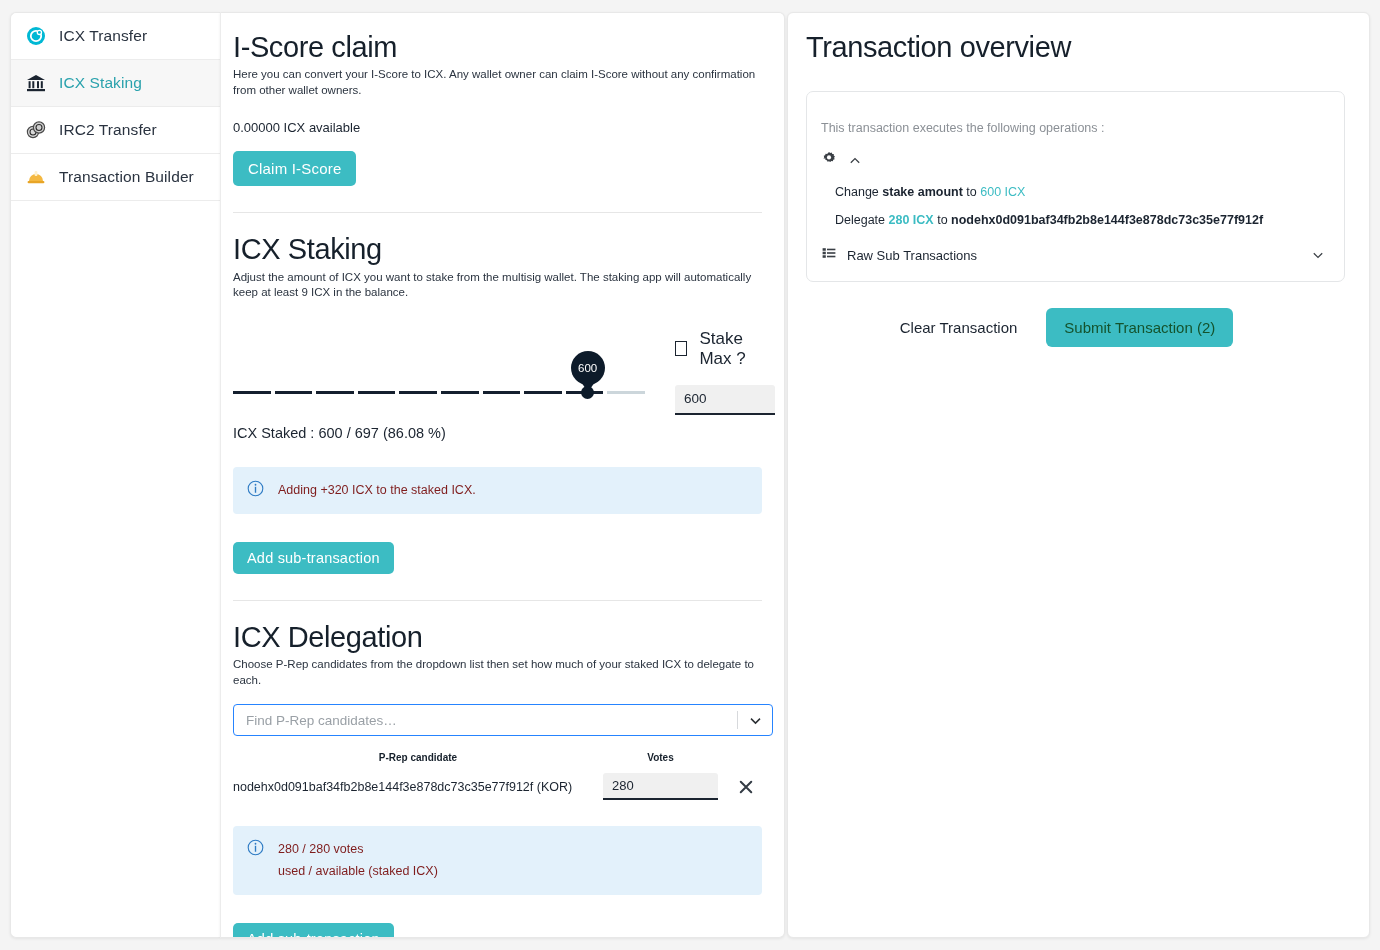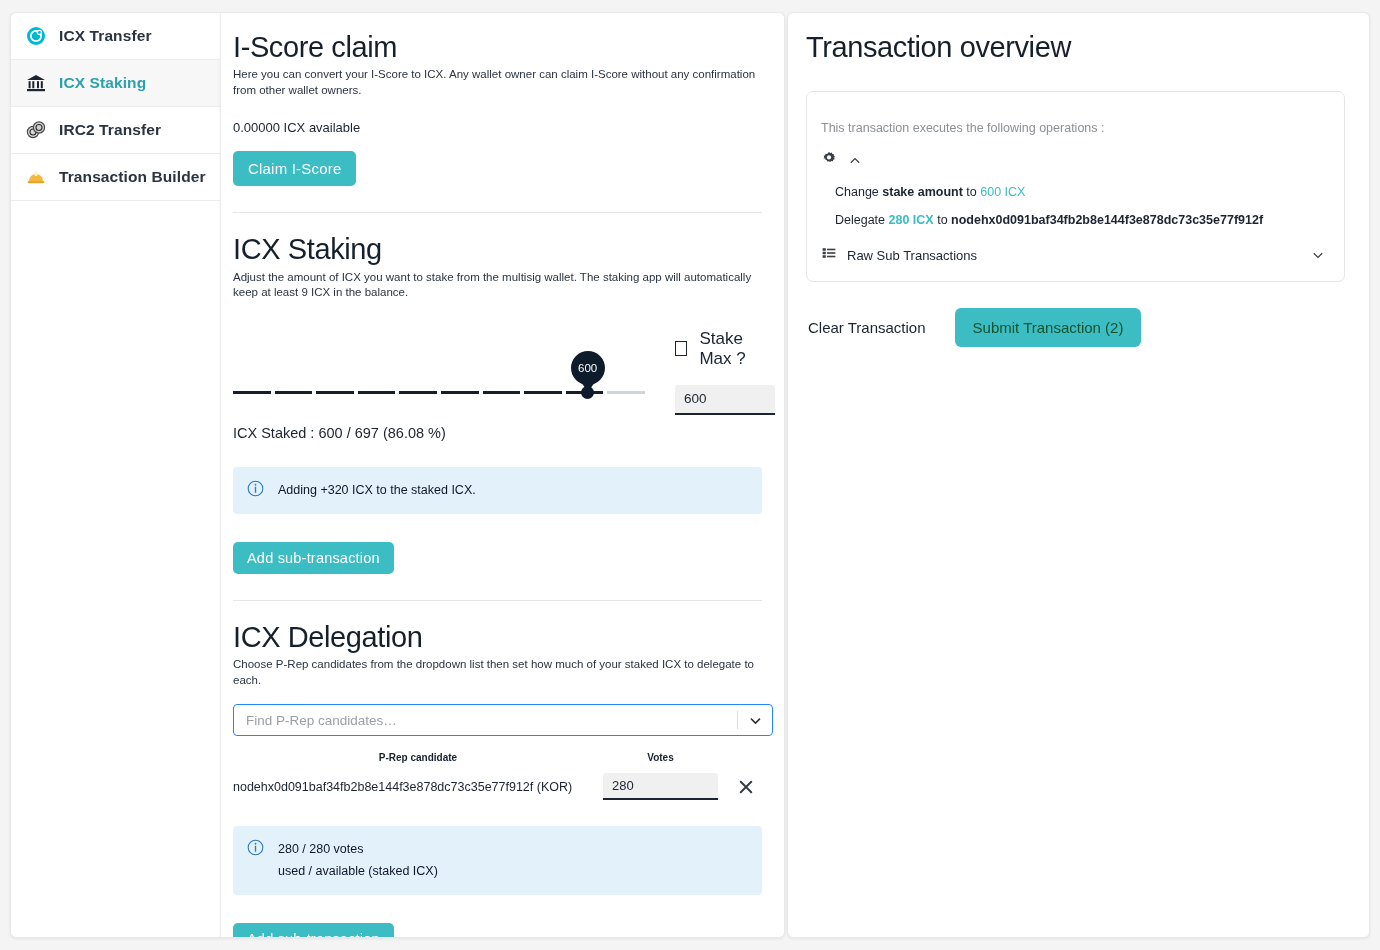--- a/index.html
+++ b/index.html
@@ -20,21 +20,21 @@
     border: 1px solid #e8e8e8;
     border-right: none;
     box-shadow: 0 1px 3px rgba(0,0,0,.07);
     overflow: hidden;
   }
   .side-item {
     display: flex; align-items: center; gap: 12px;
     height: 47px; padding: 0 0 0 14px;
     border-bottom: 1px solid #ececec;
     font-size: 15.5px; letter-spacing: .1px;
-    cursor: pointer; color: #2a3340; font-weight: bold;
+    cursor: pointer; color: #2a3340;
   }
   .side-item.active { background: #f7f7f7; color: #2aa2ad; }
   .side-ico { width: 22px; height: 22px; display: flex; align-items: center; justify-content: center; flex: 0 0 22px; }
 
   
   .center {
     flex: 0 0 565px; width: 565px;
     background: #fff;
     border: 1px solid #e8e8e8;
     border-left: 1px solid #ececec;
@@ -81,21 +81,21 @@
     width: 100px; height: 30px; background: #f0f0f0; border: none; border-bottom: 2px solid #1b2430;
     font-size: 13.5px; padding: 0 9px; color: #1b2430; font-family: "Liberation Sans", sans-serif;
     border-radius: 3px 3px 0 0;
   }
   .staked-line { font-size: 14.5px; margin-top: 10px; color: #1b2430; }
 
   .info-box {
     background: #e3f1fb; border-radius: 4px; margin-top: 26px;
     padding: 13px 14px; display: flex; gap: 14px; align-items: flex-start;
   }
-  .info-text { font-size: 12.5px; color: #0f172a; line-height: 1.7; }
+  .info-text { font-size: 12.5px; color: #7f1d1d; line-height: 1.7; }
 
   
   .select-box {
     margin-top: 16px; height: 32px; border: 1.6px solid #2684ff; border-radius: 4px;
     display: flex; align-items: center; background: #fff; width: 540px;
   }
   .select-ph { flex: 1; font-size: 13.5px; color: #9aa0a6; padding-left: 12px; }
   .select-sep { width: 1px; height: 18px; background: #d7d9dc; }
   .select-caret { width: 34px; display: flex; align-items: center; justify-content: center; cursor: pointer; }
 
@@ -127,21 +127,21 @@
   }
   .ov-lead { font-size: 12.5px; color: #8b9096; margin-bottom: 16px; }
   .ov-grp { display: flex; align-items: center; gap: 10px; }
   .ov-grp-label { font-size: 13px; color: #1b2430; flex: 1; }
   .chev { width: 16px; display: flex; align-items: center; justify-content: center; cursor: pointer; }
   .ov-line { font-size: 12.5px; color: #1b2430; margin: 14px 0 0 14px; }
   .ov-line b { font-weight: bold; }
   .teal-t { color: #3cbcc3; }
   .ov-grp.second { margin-top: 18px; }
 
-  .actions { display: flex; align-items: center; justify-content: flex-start; gap: 27px; margin-top: 26px; padding-right: 20px; }
+  .actions { display: flex; align-items: center; justify-content: center; gap: 27px; margin-top: 26px; padding-right: 20px; }
   .btn-clear {
     background: none; border: none; cursor: pointer; font-size: 15px; color: #1b2430;
     font-family: "Liberation Sans", sans-serif; padding: 6px 2px;
   }
   .btn-submit {
     background: #3cbcc3; color: #14532d; border: none; border-radius: 6px; cursor: pointer;
     font-size: 15px; padding: 11px 18px; font-family: "Liberation Sans", sans-serif;
   }
 </style>
 </head>

